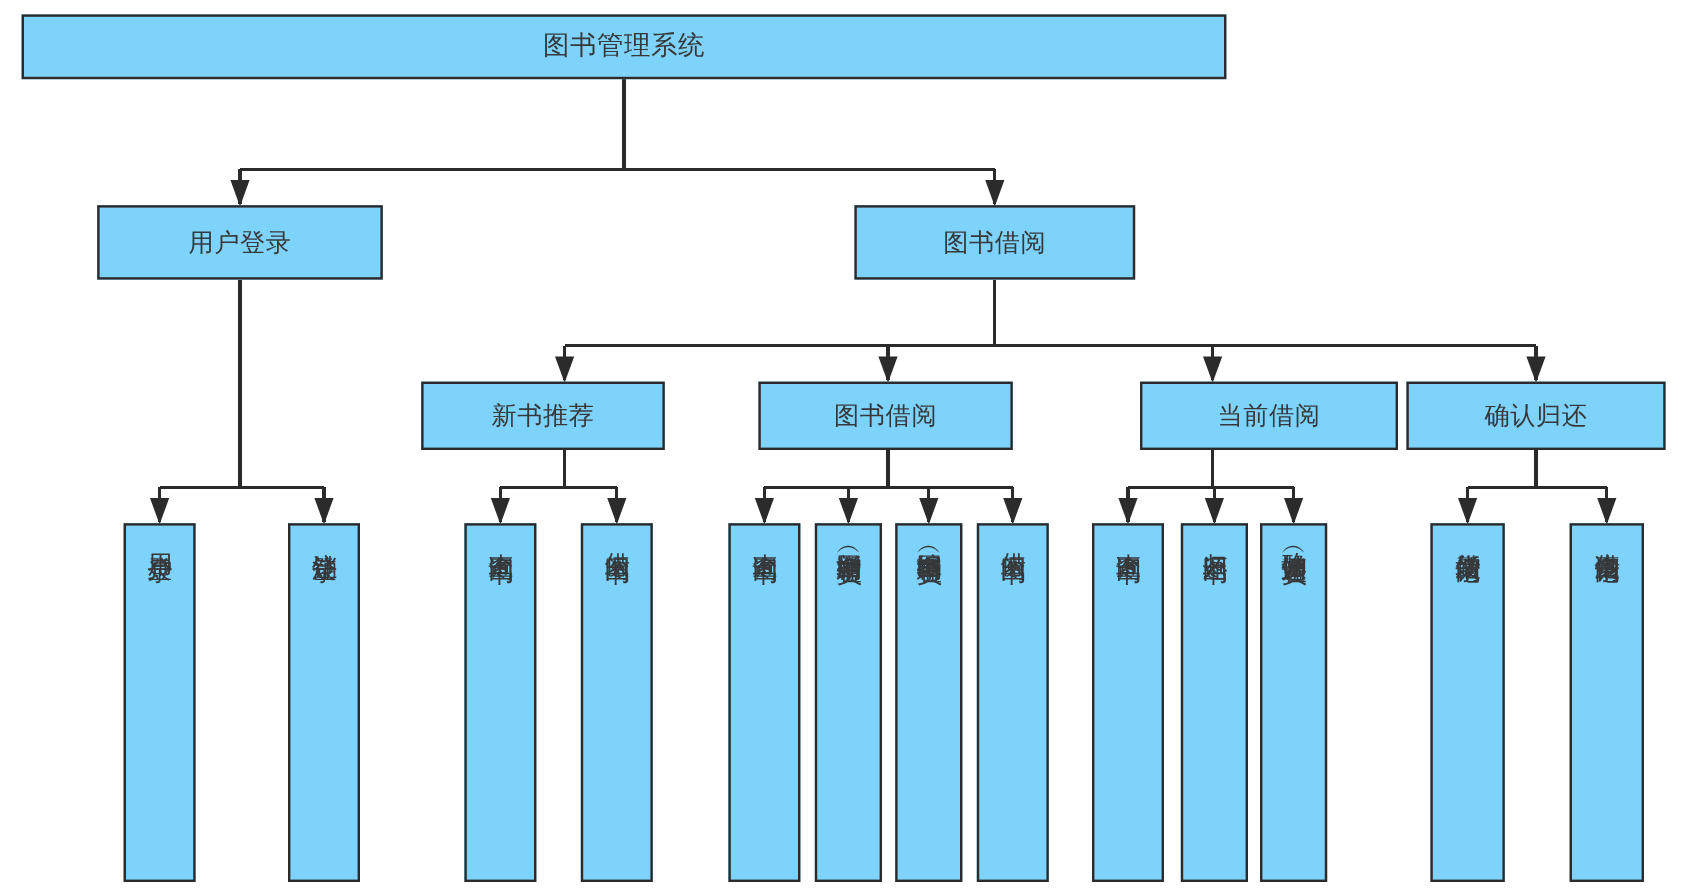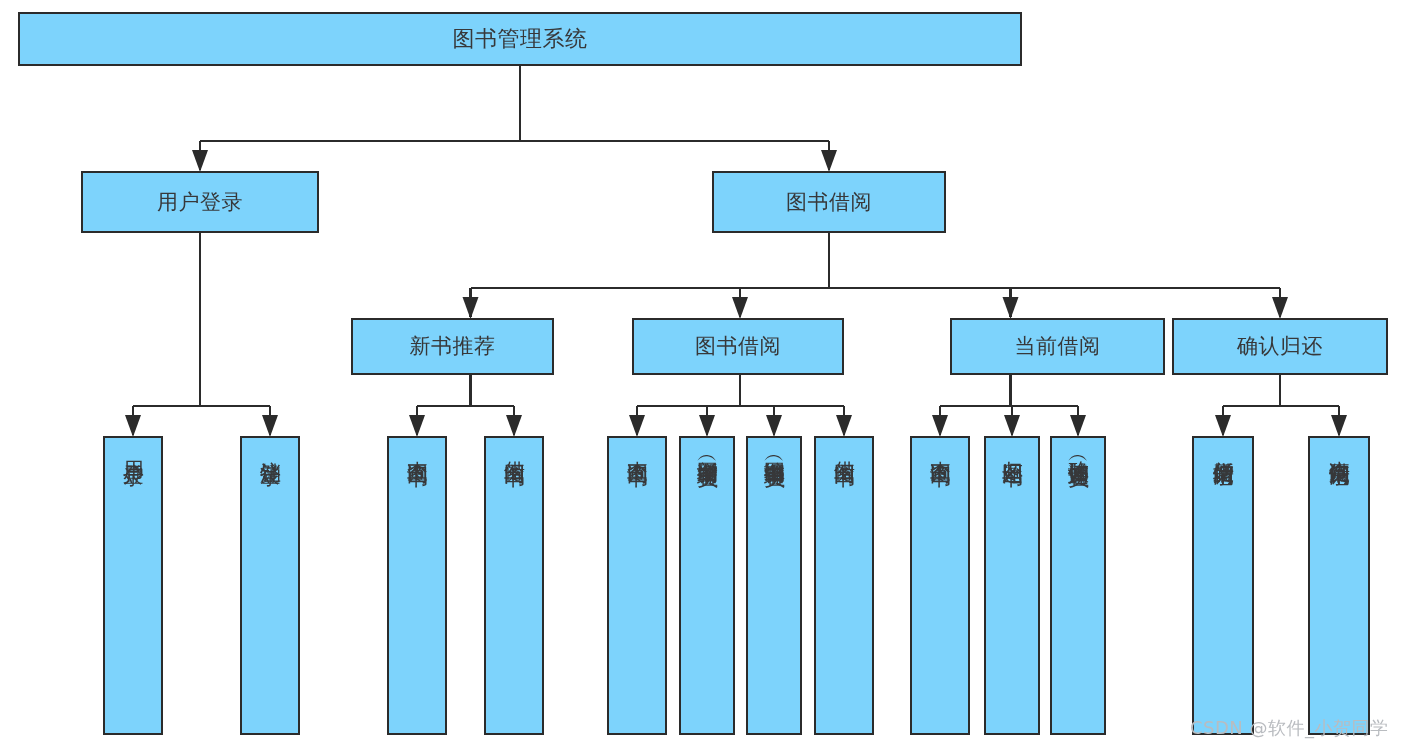--- a/index.html
+++ b/index.html
@@ -192,14 +192,13 @@
       <div class="node vert two-col" style="left: 1050px; top: 436px; width: 56px; height: 299px; border-color: rgb(43, 43, 43);">
         <span class="node-label" style="color: rgb(55, 56, 58);">确认归还（管理员）</span>
       </div>
       <div class="node vert two-col" style="left: 1192px; top: 436px; width: 62px; height: 299px; border-color: rgb(43, 43, 43);">
         <span class="node-label" style="color: rgb(55, 56, 58);">新增借阅记录</span>
       </div>
       <div class="node vert two-col" style="left: 1308px; top: 436px; width: 62px; height: 299px; border-color: rgb(43, 43, 43);">
         <span class="node-label" style="color: rgb(55, 56, 58);">查询借阅记录</span>
       </div>
     </div>
-  <div class="watermark" style="left: 1190px; top: 716px; color: rgb(185, 188, 192);">CSDN @软件_小贺同学</div>
 </div>
 
 </body></html>

